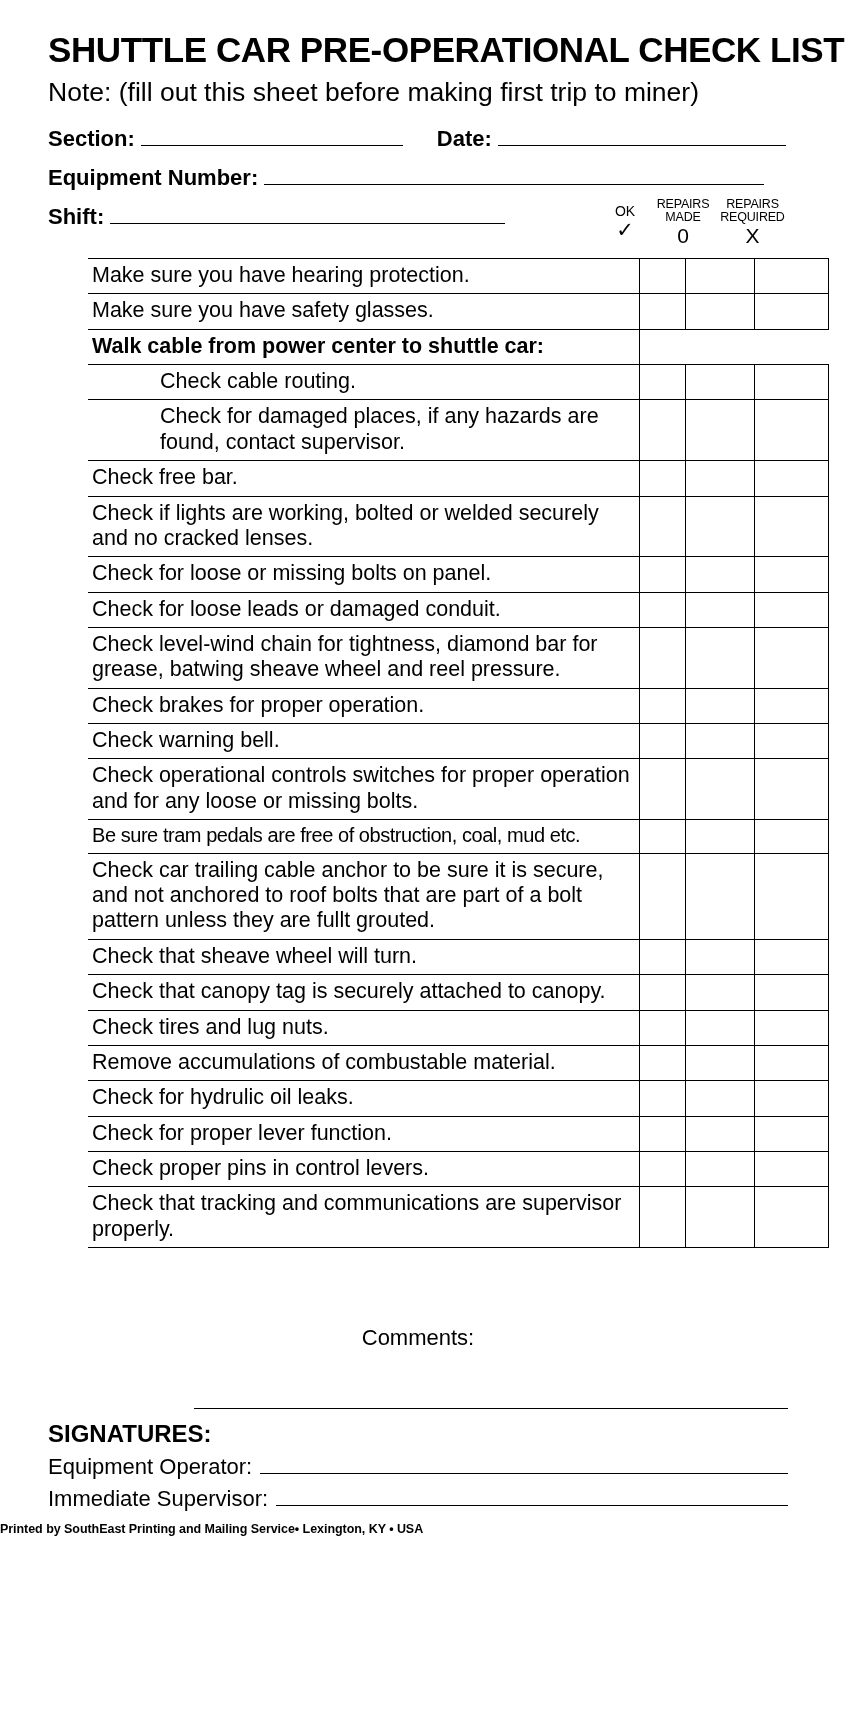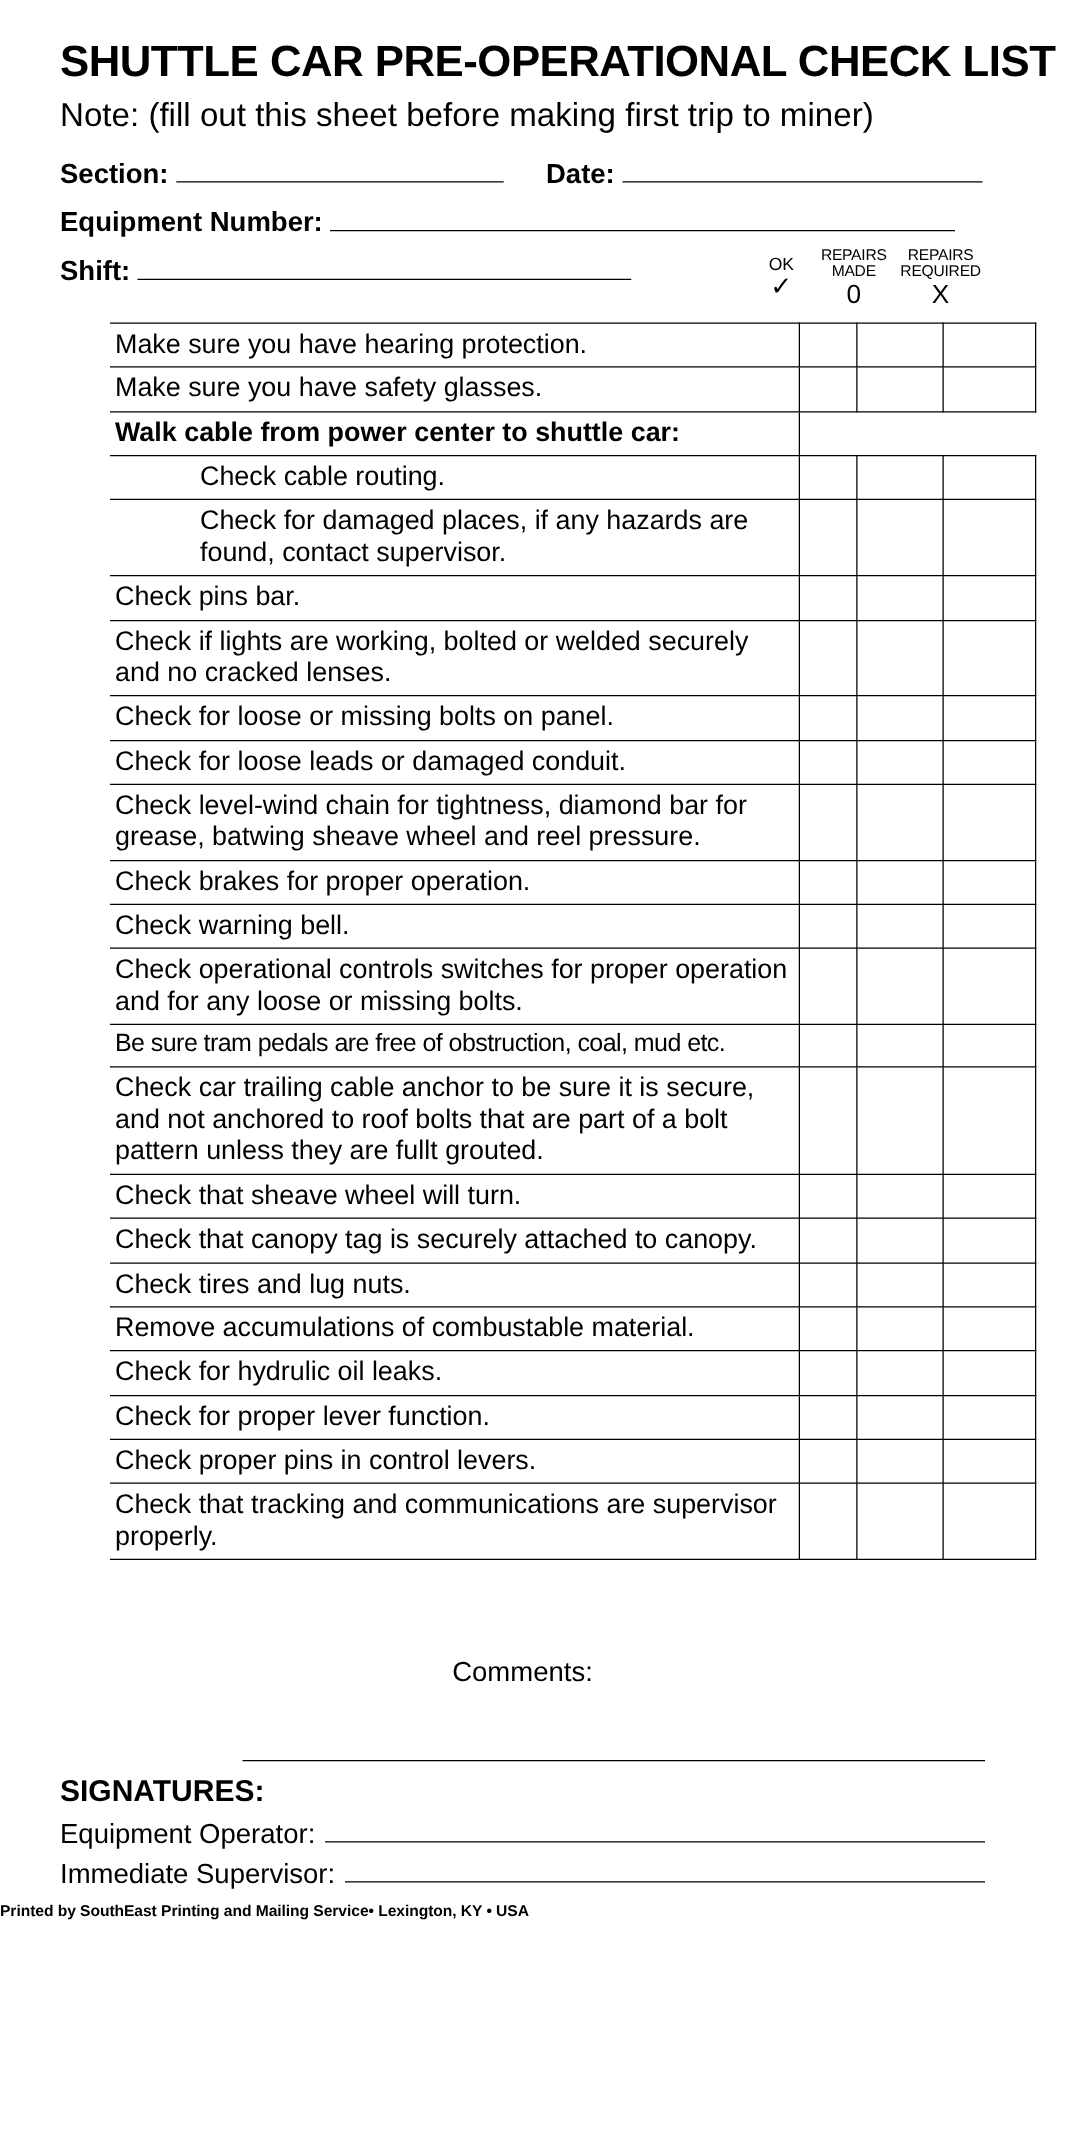--- a/index.html
+++ b/index.html
@@ -278,21 +278,21 @@
           <td class="box b2"></td>
           <td class="box b3"></td>
         </tr>
         <tr>
           <td class="item indent">Check for damaged places, if any hazards are found, contact supervisor.</td>
           <td class="box b1"></td>
           <td class="box b2"></td>
           <td class="box b3"></td>
         </tr>
         <tr>
-          <td class="item">Check pins bar.</td>
+          <td class="item">Check free bar.</td>
           <td class="box b1"></td>
           <td class="box b2"></td>
           <td class="box b3"></td>
         </tr>
         <tr>
           <td class="item">Check if lights are working, bolted or welded securely and no cracked lenses.</td>
           <td class="box b1"></td>
           <td class="box b2"></td>
           <td class="box b3"></td>
         </tr>

